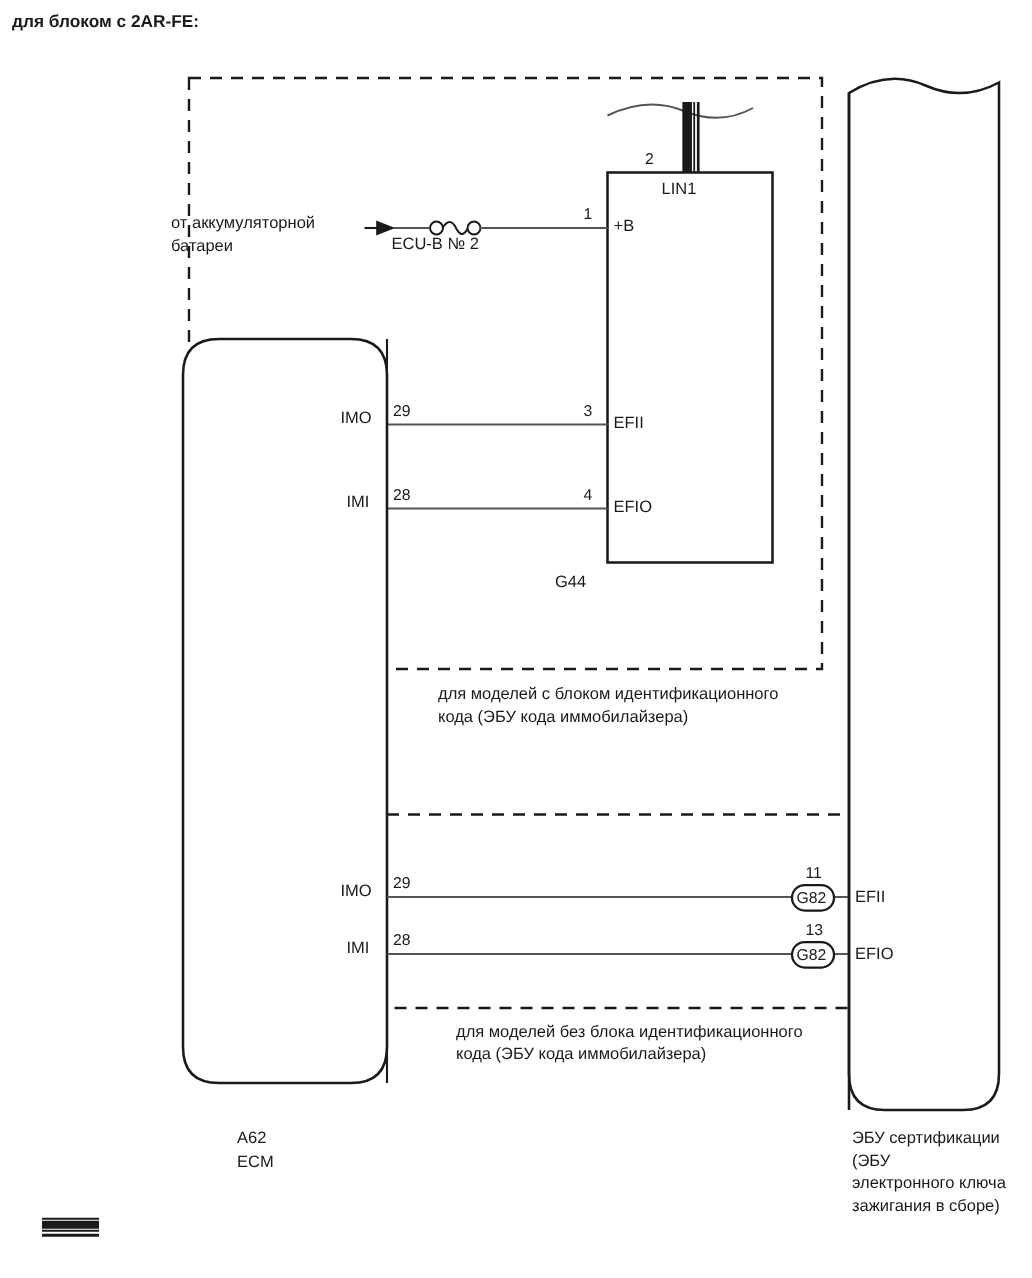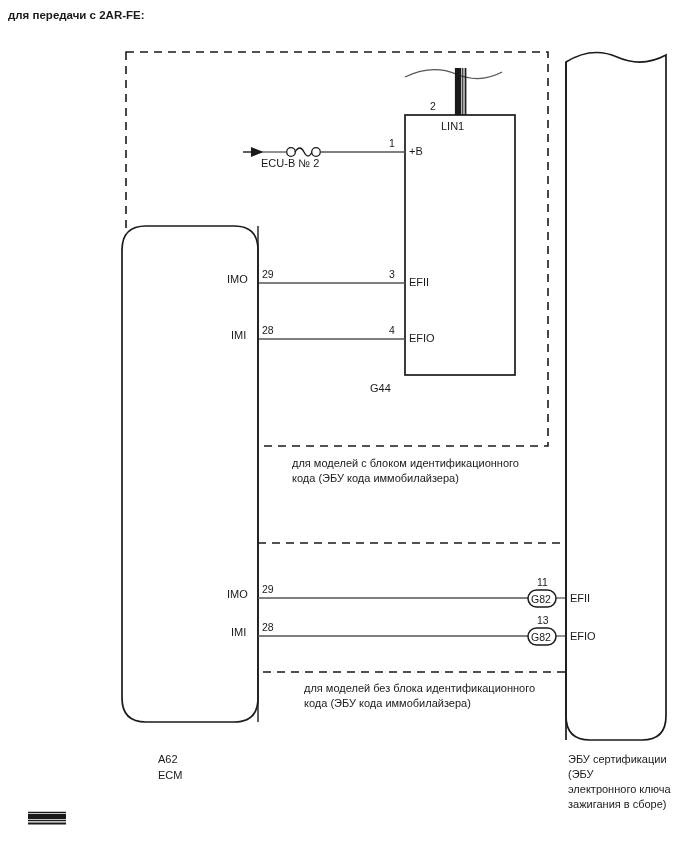--- a/index.html
+++ b/index.html
@@ -128,22 +128,24 @@
     </g>
 
     <g>
       <line x1="28" y1="812.5" x2="66" y2="812.5" stroke="#1a1a1a" stroke-width="1.4"></line>
       <line x1="28" y1="816.5" x2="66" y2="816.5" stroke="#1a1a1a" stroke-width="5.2"></line>
       <line x1="28" y1="820.5" x2="66" y2="820.5" stroke="#1a1a1a" stroke-width="1.4"></line>
       <line x1="28" y1="823.5" x2="66" y2="823.5" stroke="#1a1a1a" stroke-width="2"></line>
     </g>
   </svg>
 
-  <div class="lbl lbl-title" style="left:8px; top:8px;">для передачи с 2AR-FE:</div>
+  <div class="lbl lbl-title" style="left:8px; top:8px;">для блоком с 2AR-FE:</div>
 
+  <div class="lbl lbl-multi" style="left:114px; top:142px; width:128px;">от аккумуляторной
+батареи</div>
 
   <div class="lbl" style="left:261px; top:156px;">ECU-B № 2</div>
 
   <div class="lbl lbl-sm" style="left:389px; top:136px;">1</div>
   <div class="lbl" style="left:409px; top:144px;">+B</div>
 
   <div class="lbl lbl-sm" style="left:430px; top:99px;">2</div>
   <div class="lbl" style="left:441px; top:119px;">LIN1</div>
 
   <div class="lbl lbl-sm" style="left:389px; top:267px;">3</div>

